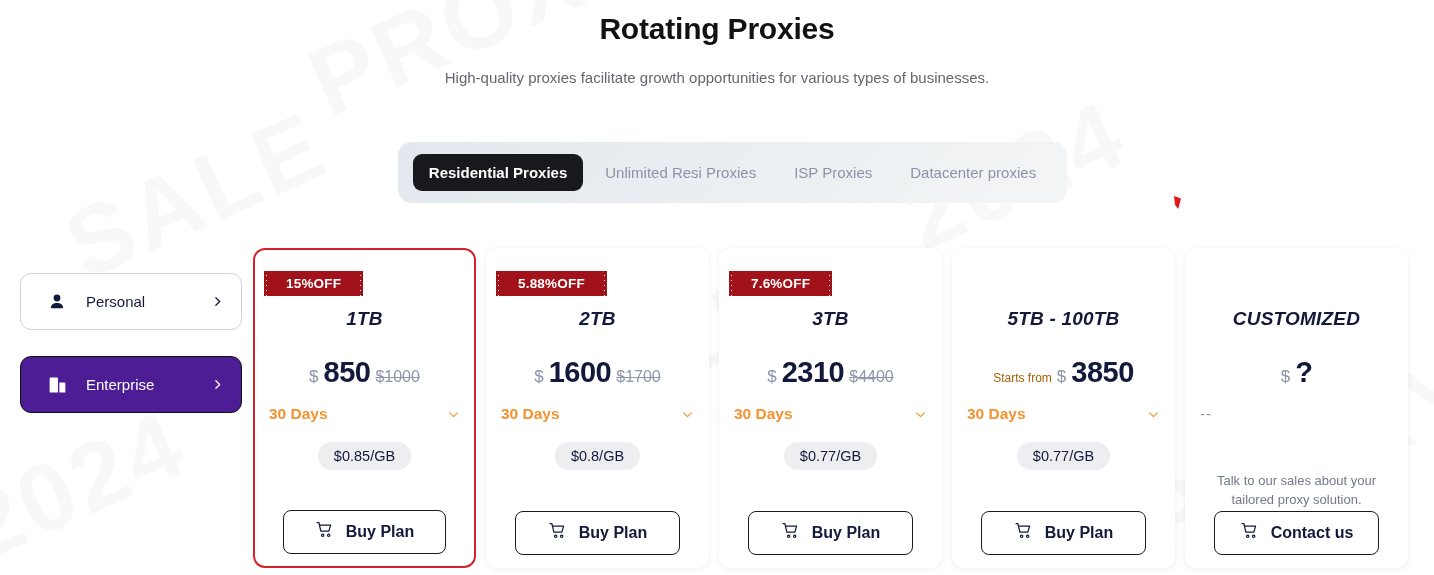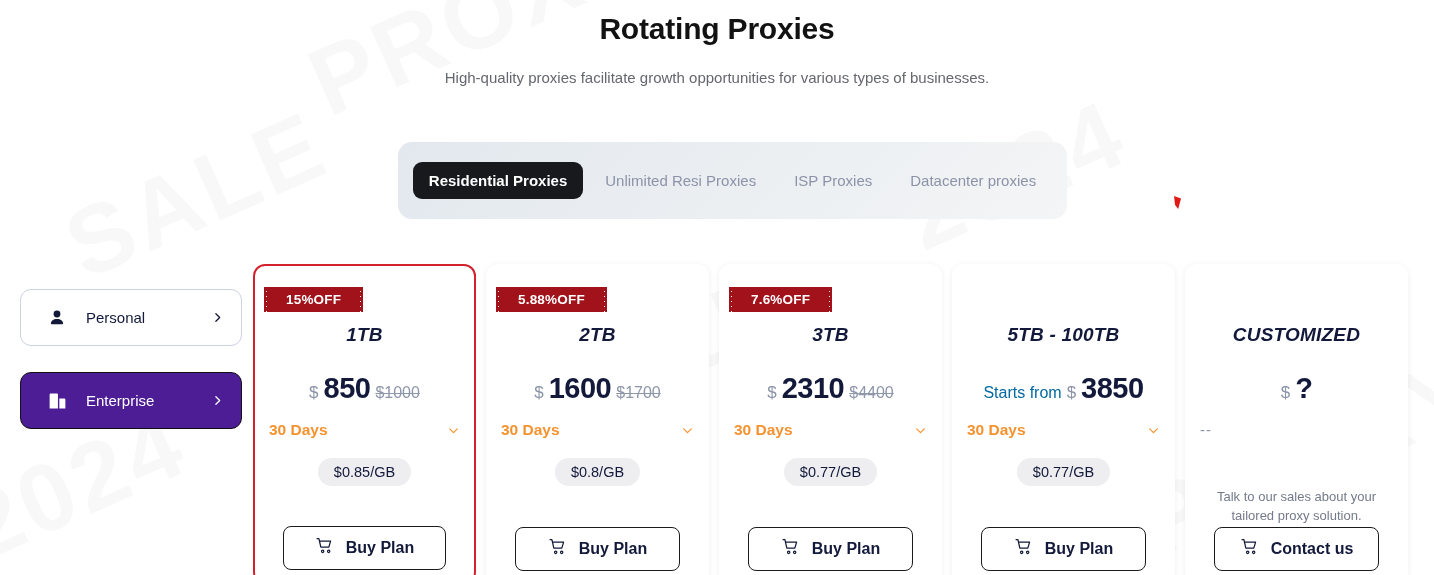--- a/index.html
+++ b/index.html
@@ -56,21 +56,21 @@
     font-size: 15px;
     color: #65676e;
   }
 
   
   .tabbar-wrap { display: flex; justify-content: center; margin-top: 56px; }
   .tabbar {
     display: flex;
     align-items: center;
     gap: 6px;
-    padding: 20px 15px;
+    padding: 12px 15px;
     border-radius: 14px;
     background: linear-gradient(135deg,#e2e8ee 0%, #e9edf1 38%, #eef1f3 70%, #f4f5f6 100%);
     margin-left: 31px;
   }
   .tab {
     font-size: 15px;
     padding: 10px 16px;
     border-radius: 9px;
     color: #8c93a8;
     white-space: nowrap;
@@ -188,22 +188,22 @@
 
   .price-row {
     margin-top: 26px;
     display: flex;
     align-items: baseline;
     justify-content: center;
     gap: 5px;
     height: 34px;
   }
   .price-prefix {
-    font-size: 16px;
-    color: #0369a1;
+    font-size: 12px;
+    color: #a16207;
     font-weight: 400;
   }
   .currency {
     font-size: 17px;
     color: #8a93a8;
     font-weight: 400;
   }
   .price-main {
     font-size: 29px;
     font-weight: 700;

